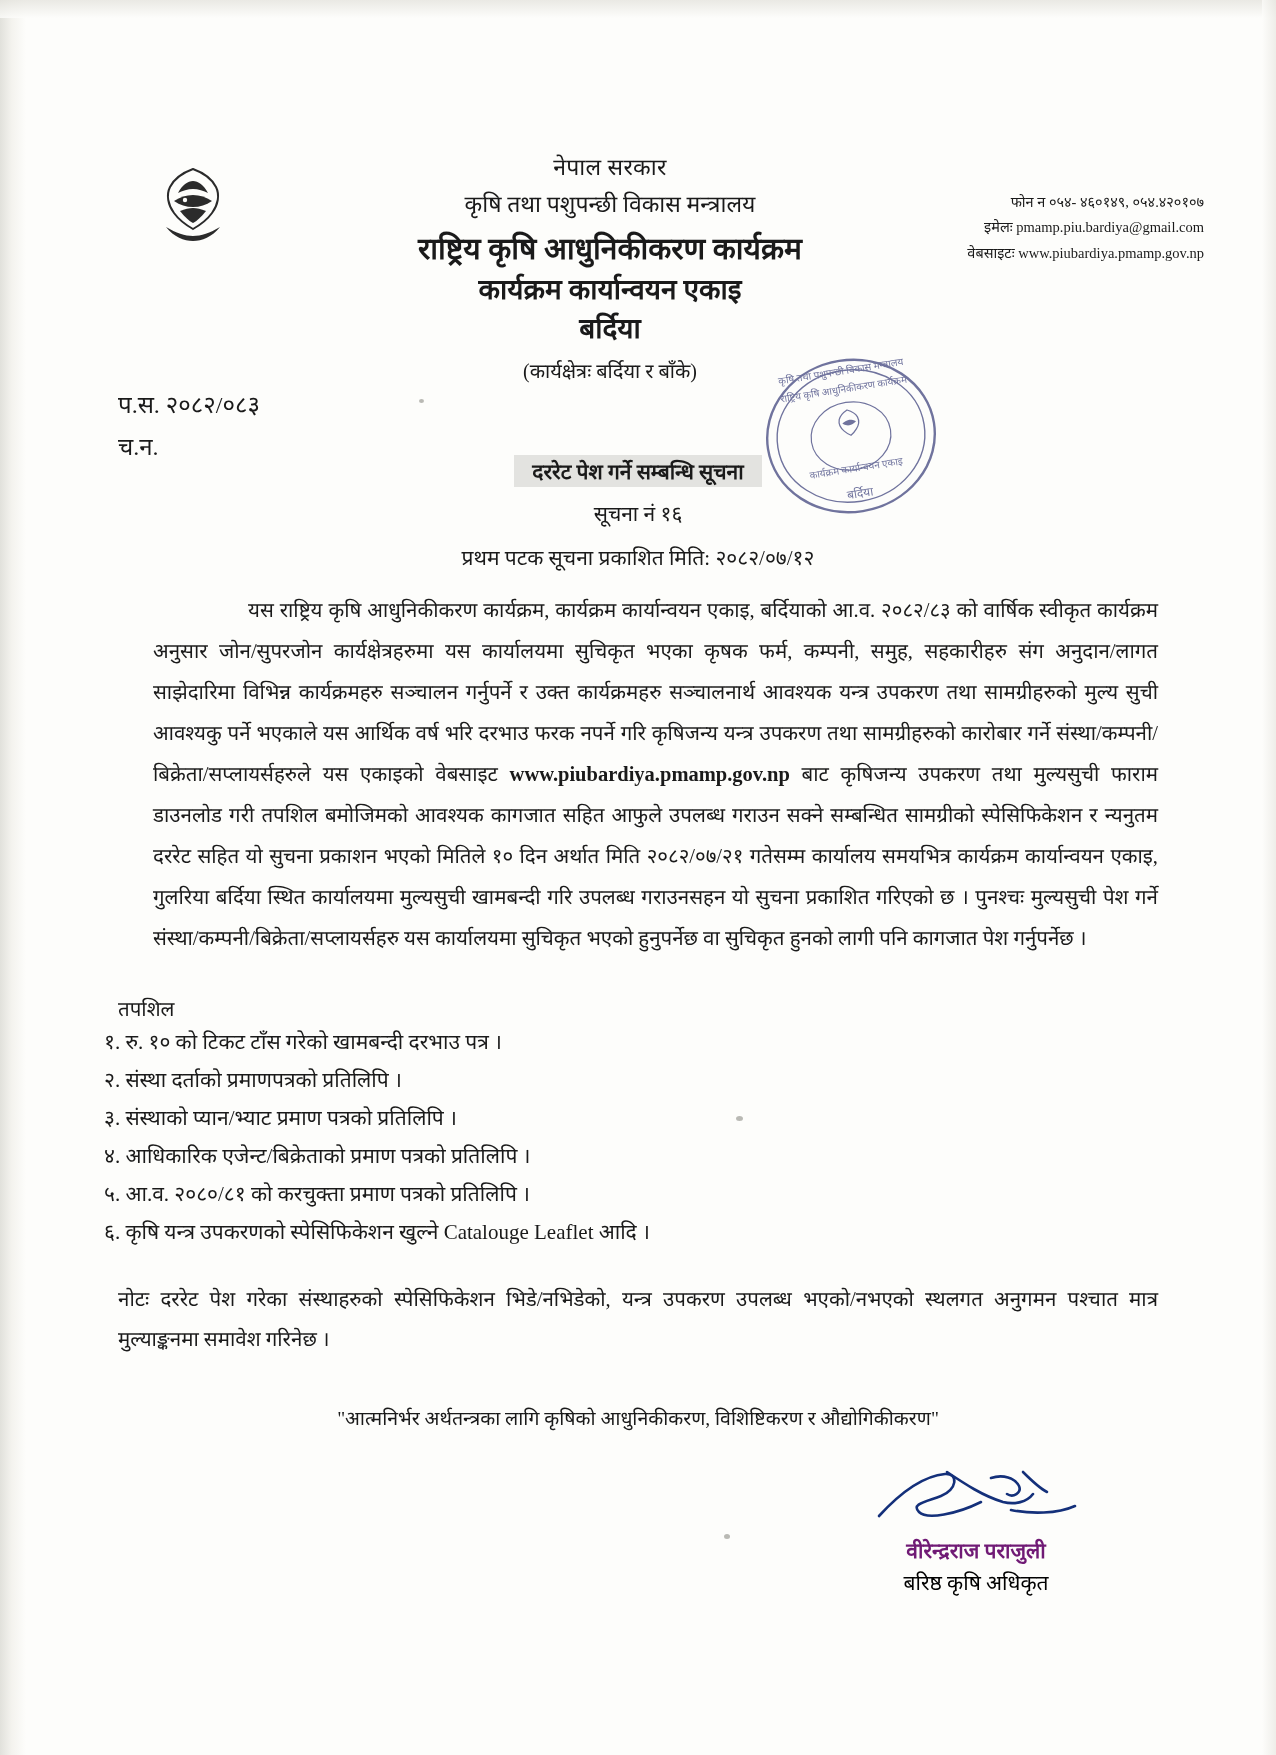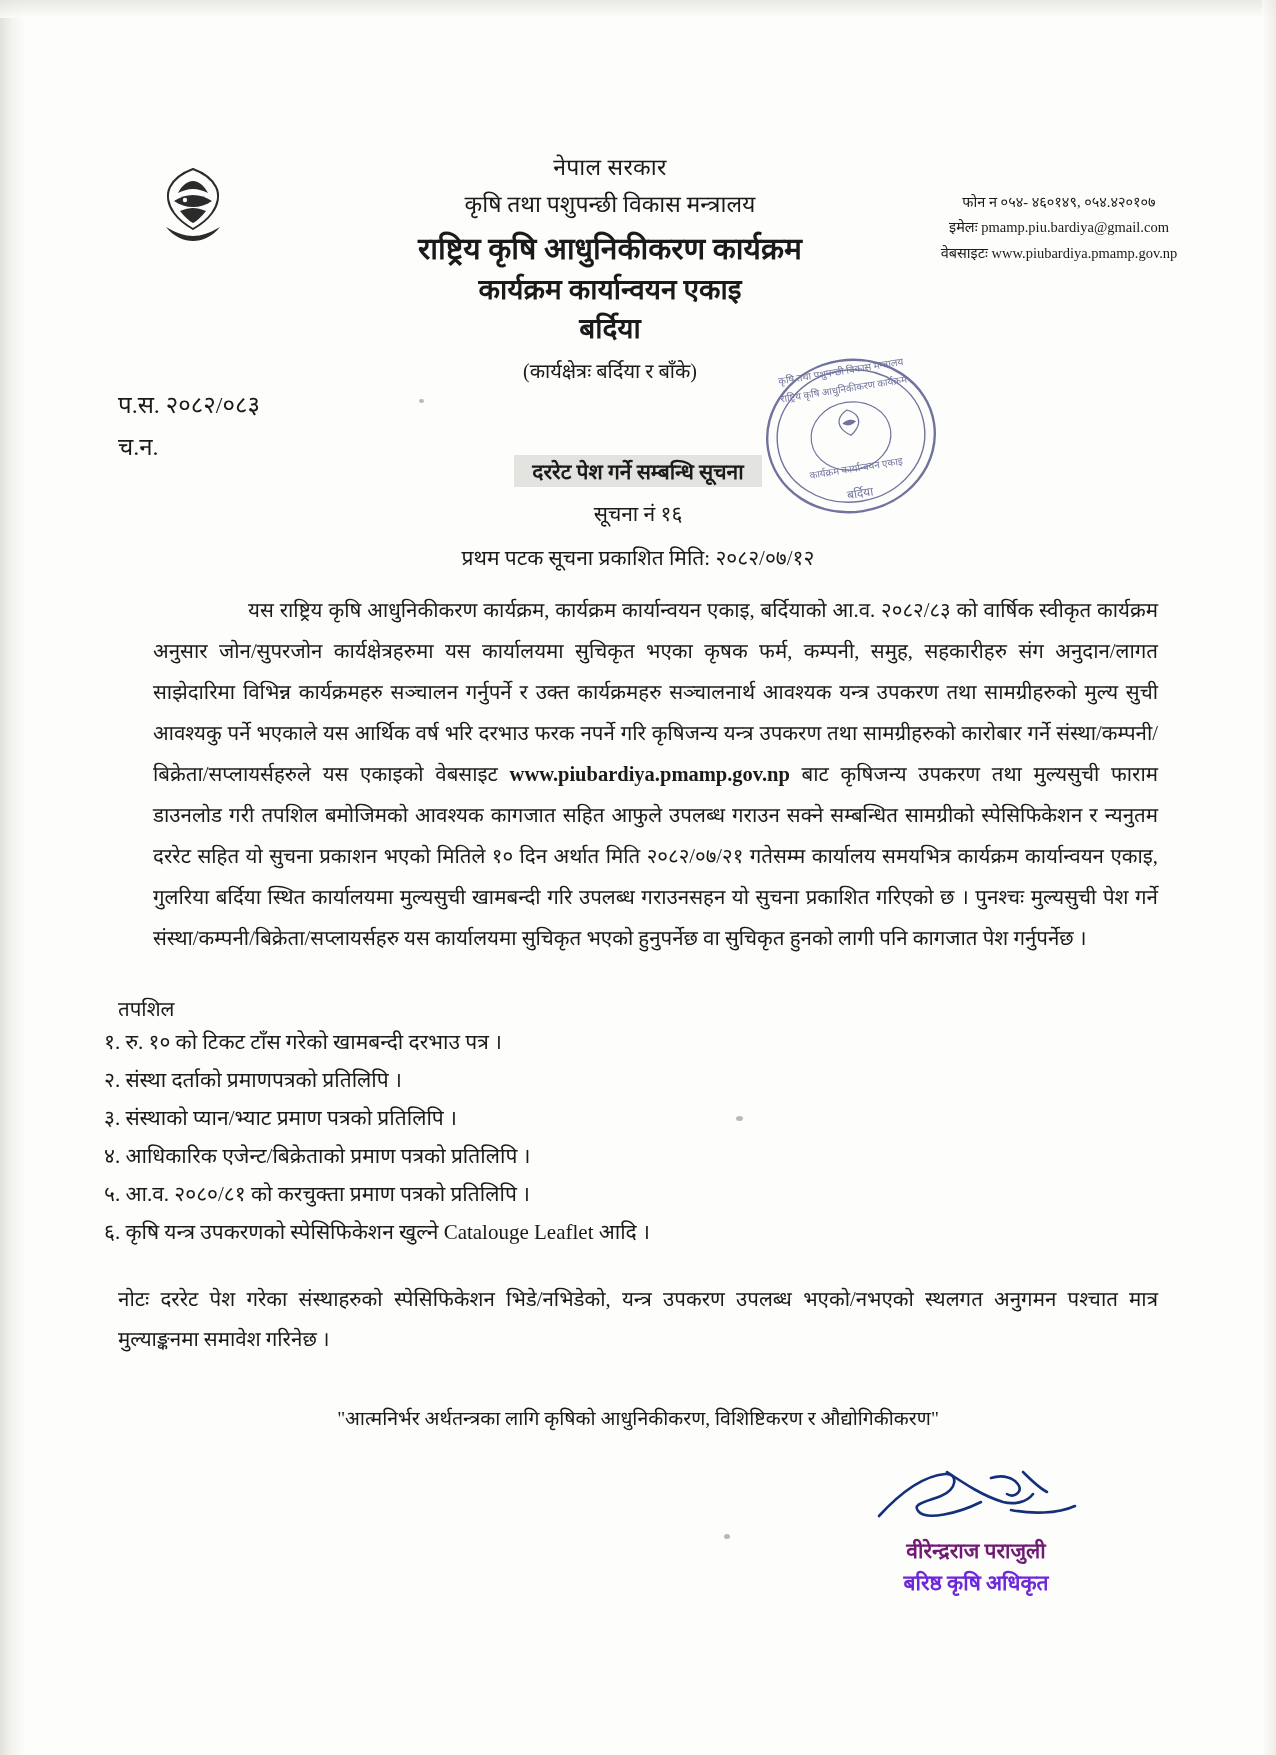--- a/index.html
+++ b/index.html
@@ -88,21 +88,21 @@
     margin-top: 10px;
   }
 
   .contact {
     position: absolute;
     right: 72px;
     top: 190px;
     width: 290px;
     font-size: 14.5px;
     line-height: 1.75;
-    text-align: center;
+    text-align: right;
   }
   .contact .lbl { }
   .contact .val { }
 
   .refnos {
     position: absolute;
     left: 118px;
     top: 384px;
     font-size: 24px;
     line-height: 1.75;
@@ -210,22 +210,22 @@
   }
   .sig-mark svg { display: block; margin: 0 auto; }
   .sig-name {
     font-size: 21px;
     color: #701a75;
     font-weight: bold;
     margin-top: 2px;
   }
   .sig-post {
     font-size: 21px;
-    color: #6d28d9;
-    font-weight: bold;
+    color: #000000;
+    font-weight: normal;
     margin-top: 4px;
   }
 
   .speck {
     position: absolute;
     background: #b9b9b4;
     border-radius: 50%;
   }
 </style>
 </head>

